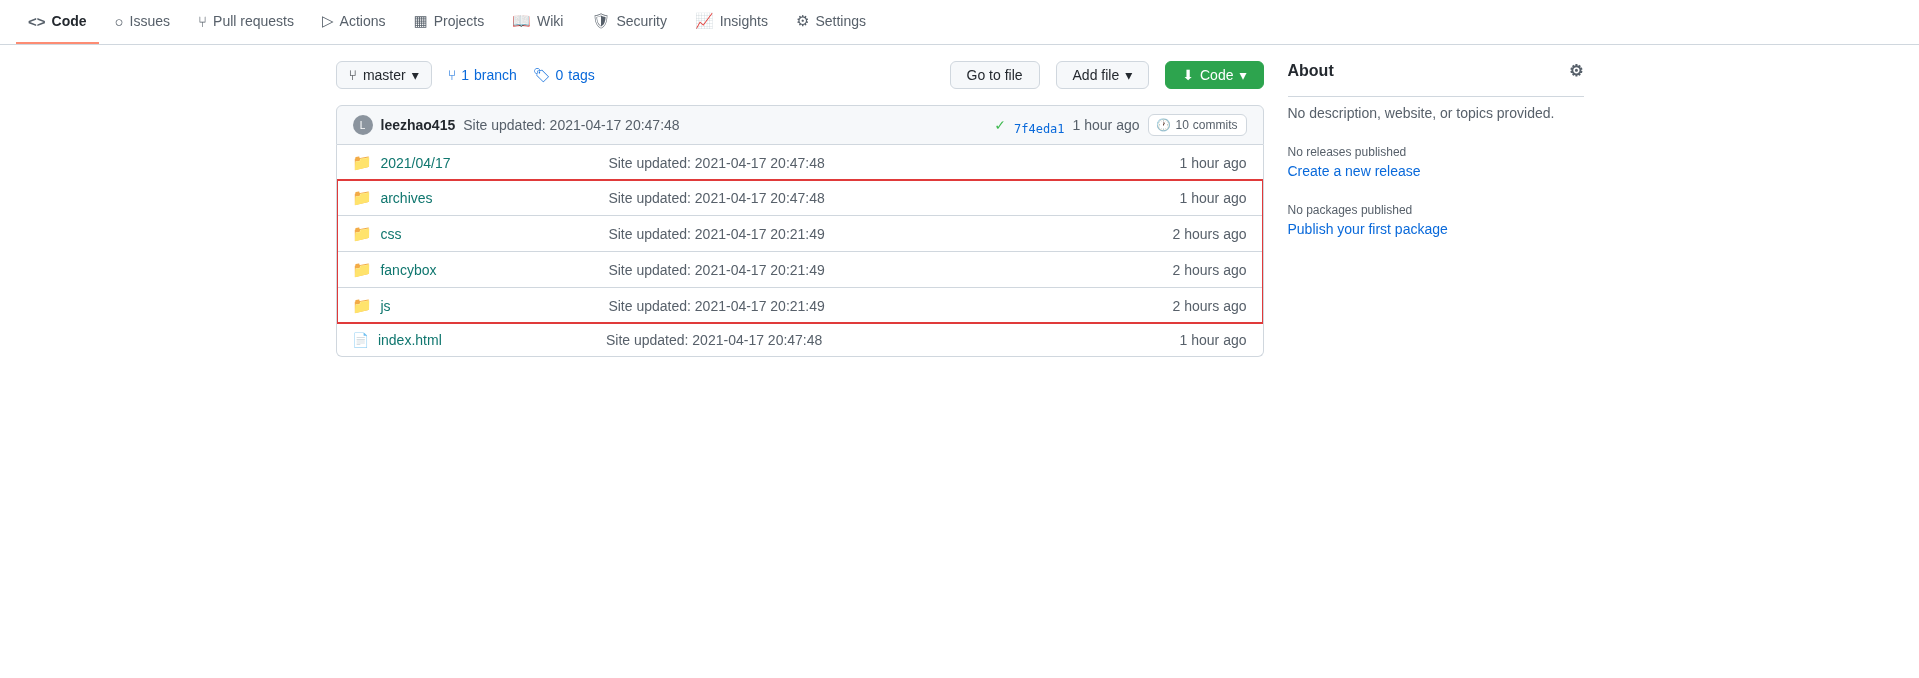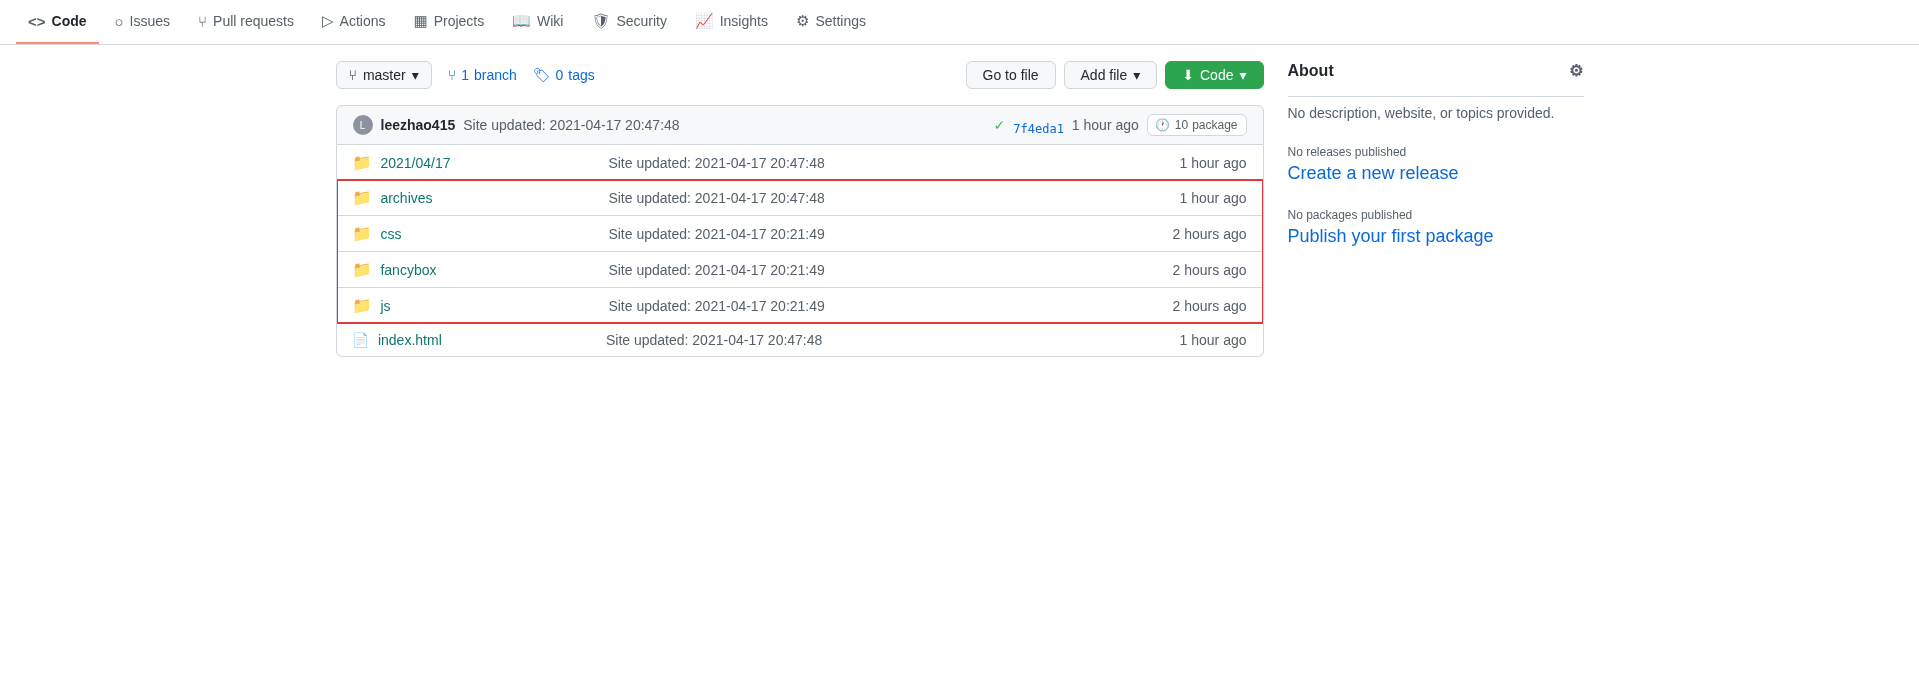--- a/index.html
+++ b/index.html
@@ -73,21 +73,21 @@
       align-items: center;
       gap: 5px;
       color: #0969da;
       font-size: 14px;
       text-decoration: none;
       cursor: pointer;
     }
     .toolbar-right {
       display: flex;
       align-items: center;
-      gap: 8px;
+      gap: 16px;
       margin-left: auto;
       border-radius: 8px;
     }
     .btn-outline {
       padding: 5px 16px;
       border: 1px solid #d0d7de;
       border-radius: 6px;
       background: #f6f8fa;
       cursor: pointer;
       font-size: 14px;
@@ -196,21 +196,21 @@
       color: #24292f;
       margin-bottom: 8px;
       padding-bottom: 16px;
       border-bottom: 1px solid #d0d7de;
     }
     .sidebar-gear { color: #57606a; cursor: pointer; font-size: 16px; }
     .sidebar-text { font-size: 14px; color: #57606a; }
     .sidebar-link {
       color: #0969da;
       cursor: pointer;
-      font-size: 18px;
+      font-size: 14px;
       text-decoration: none;
     }
     .sidebar-subtext { font-size: 12px; color: #57606a; margin-bottom: 4px; }
   </style>
 </head>
 <body>
 
 <nav class="nav-tabs">
   <a class="nav-tab active">
     <span class="tab-icon">&lt;&gt;</span>
@@ -292,21 +292,21 @@
         <span>L</span>
       </div>
       <span class="commit-author">leezhao415</span>
       <span class="commit-message">Site updated: 2021-04-17 20:47:48</span>
       <span class="commit-check">✓</span>
       <span class="commit-sha">7f4eda1</span>
       <span class="commit-time">1 hour ago</span>
       <button class="commit-history">
         <span>🕐</span>
         <span>10</span>
-        <span>package</span>
+        <span>commits</span>
       </button>
     </div>
 
     <div class="file-table">
 
       <div class="file-row">
         <span class="file-icon">📁</span>
         <span class="file-name">2021/04/17</span>
         <span class="file-commit">Site updated: 2021-04-17 20:47:48</span>
         <span class="file-time">1 hour ago</span>

